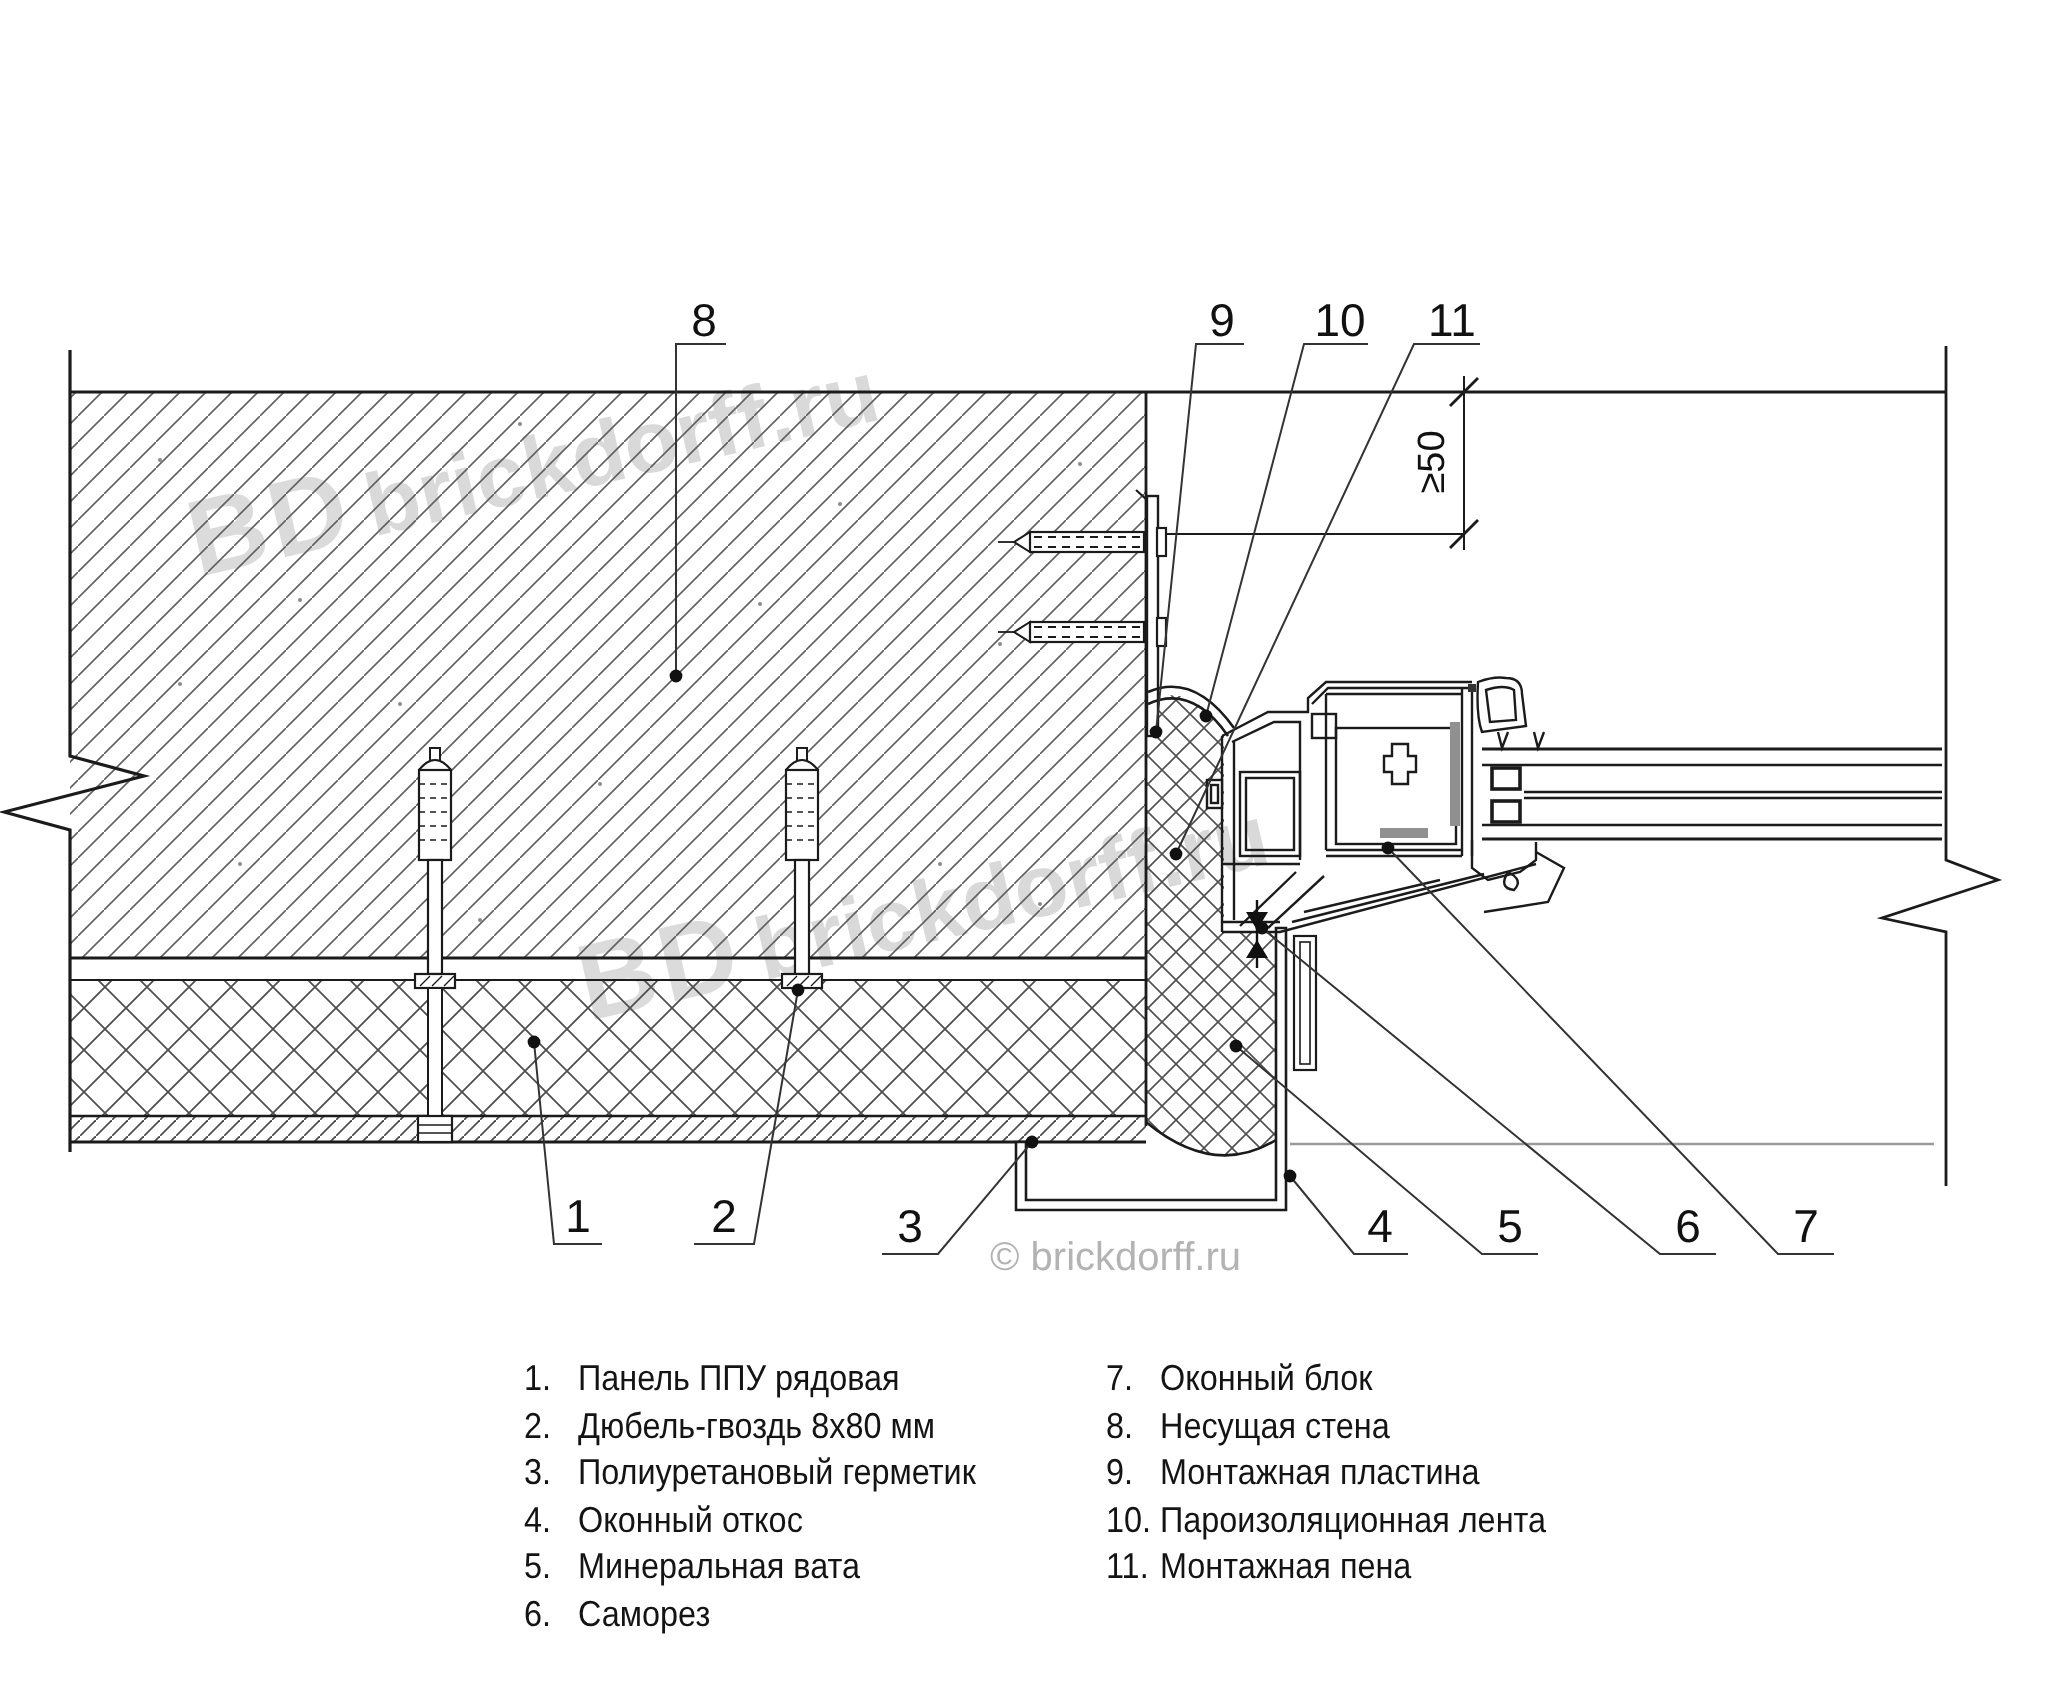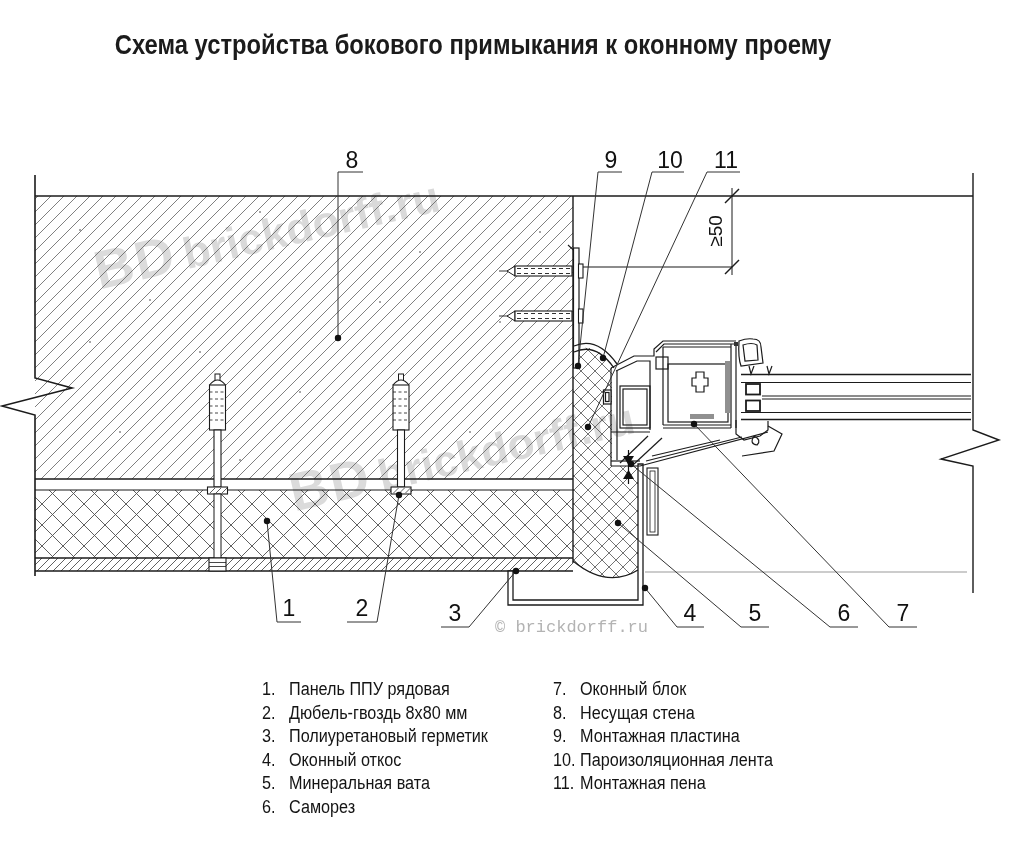--- a/index.html
+++ b/index.html
@@ -8,21 +8,21 @@
   
   .title{position:absolute;left:0;top:30px;width:946px;text-align:center;}
   .title .t1,.title .t2{display:inline-block;font-size:27px;font-weight:bold;
         transform:scaleX(0.88);transform-origin:center;white-space:nowrap;color:#1b1b1b;}
   .title .t2{margin-top:10px;}
   
   .wm{position:absolute;white-space:nowrap;transform:rotate(-13deg);transform-origin:left center;
       pointer-events:none;}
   .wm .bd{font-size:54px;font-weight:bold;color:rgba(160,160,160,0.38);letter-spacing:2px;}
   .wm .site{font-size:44px;font-weight:bold;color:rgba(165,165,165,0.42);margin-left:8px;}
-  .copyright{position:absolute;left:495px;top:618px;font-size:17px;color:#b3b3b3;font-family:Liberation Mono, monospace;}
+  .copyright{position:absolute;left:495px;top:618px;font-size:20px;color:#b3b3b3;}
   
   svg.draw{position:absolute;left:0;top:0;}
   svg text{font-family:"Liberation Sans",sans-serif;fill:#111;}
   .callout-num{font-size:23px;}
   .dim-text{font-size:19px;}
   
   .legend{position:absolute;top:678px;font-size:18px;color:#141414;}
   .legend.lcol{left:262px;width:280px;}
   .legend.rcol{left:553px;width:300px;}
   .lrow{display:flex;height:23.5px;line-height:23.5px;transform:scaleX(0.9);transform-origin:left center;white-space:nowrap;}
@@ -274,21 +274,20 @@
       <text class="callout-num" x="362" y="616" text-anchor="middle">2</text>
       <text class="callout-num" x="455" y="621" text-anchor="middle">3</text>
       <text class="callout-num" x="690" y="621" text-anchor="middle">4</text>
       <text class="callout-num" x="755" y="621" text-anchor="middle">5</text>
       <text class="callout-num" x="844" y="621" text-anchor="middle">6</text>
       <text class="callout-num" x="903" y="621" text-anchor="middle">7</text>
     </g>
   </svg>
 
   <div class="title">
-    <div><span class="t1">Схема устройства бокового примыкания к оконному проему</span></div>
   </div>
 
   <div class="legend lcol">
     <div class="lrow">
         <span class="ln">1.</span>
         <span class="lt">Панель ППУ рядовая</span>
       </div>
     <div class="lrow">
         <span class="ln">2.</span>
         <span class="lt">Дюбель-гвоздь 8х80 мм</span>

